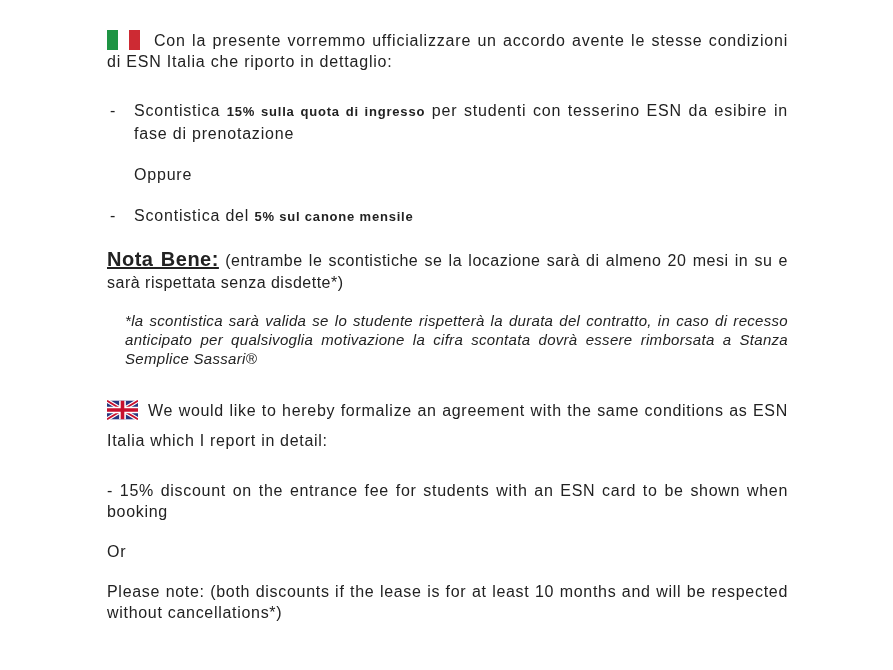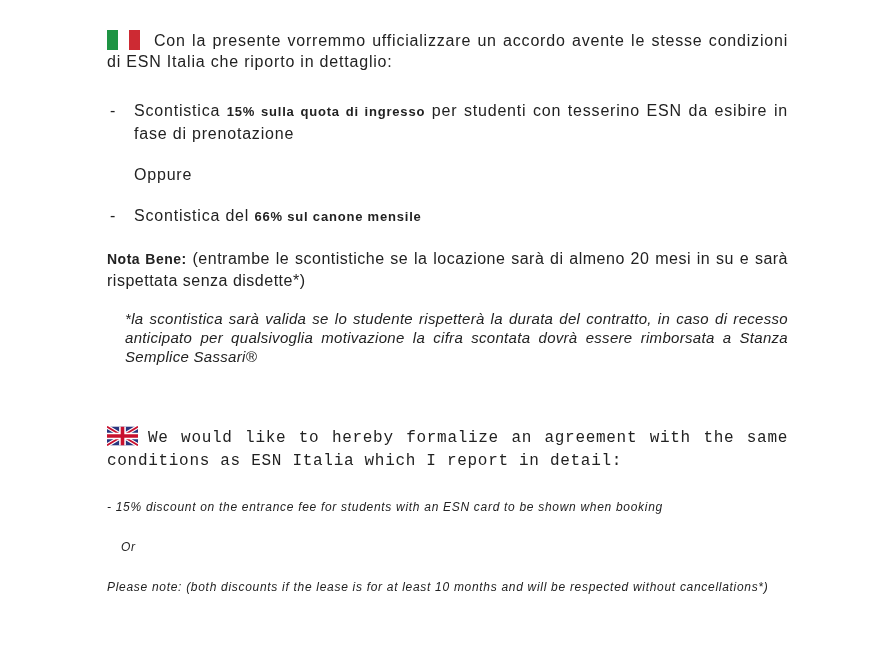--- a/index.html
+++ b/index.html
@@ -65,57 +65,56 @@
   .bullet-2 { margin-top: 19px; }
   .nota {
     margin-top: 20px;
     font-size: 16px;
     line-height: 22px;
     letter-spacing: 0.5px;
     text-align: justify;
   }
   .nota-label {
     font-weight: bold;
-    font-size: 14px;
+    font-size: 20px;
+    text-decoration: underline;
   }
   .footnote {
     margin: 17px 0 17px 18px;
     width: 663px;
     font-style: italic;
     font-size: 15px;
     line-height: 19px;
     letter-spacing: 0.3px;
     text-align: justify;
   }
 
   
   .en-intro {
-    margin-top: 60px;
+    margin-top: 28px;
     font-size: 16px;
-    line-height: 23px;
+    line-height: 30px;
     letter-spacing: 0.7px;
     text-align: justify;
-    font-family: Liberation Mono, monospace;
   }
   .flag-uk {
     display: inline-block;
     width: 31px;
     height: 20px;
     vertical-align: -4px;
     margin-right: 10px;
   }
   .en-p {
-    font-size: 12px;
+    font-size: 16px;
     line-height: 21px;
     letter-spacing: 0.7px;
     text-align: justify;
-    font-style: italic;
   }
   .en-d1 { margin-top: 24px; }
-  .en-or { margin-top: 19px; margin-left: 14px; }
+  .en-or { margin-top: 19px; }
   .en-d2 { margin-top: 20px; }
   .en-note { margin-top: 19px; }
 </style>
 </head>
 <body>
 
 <div class="page">
   <div class="content">
 
     <div>
@@ -124,21 +123,21 @@
         <span class="flag-it"></span><span>Con la presente vorremmo ufficializzare un accordo avente le stesse condizioni di ESN Italia che riporto in dettaglio:</span>
       </p>
 
       <p class="bullet bullet-1">
         <span class="dash">-</span><span>Scontistica </span><span class="big-bold">15% sulla quota di ingresso</span><span> per studenti con tesserino ESN da esibire in fase di prenotazione</span>
       </p>
 
       <p class="oppure">Oppure</p>
 
       <p class="bullet bullet-2">
-        <span class="dash">-</span><span>Scontistica del </span><span class="big-bold">66% sul canone mensile</span>
+        <span class="dash">-</span><span>Scontistica del </span><span class="big-bold">5% sul canone mensile</span>
       </p>
 
       <p class="nota">
         <span class="nota-label">Nota Bene:</span><span> (entrambe le scontistiche se la locazione sarà di almeno 20 mesi in su e sarà rispettata senza disdette*)</span>
       </p>
 
       <p class="footnote">*la scontistica sarà valida se lo studente rispetterà la durata del contratto, in caso di recesso anticipato per qualsivoglia motivazione la cifra scontata dovrà essere rimborsata a Stanza Semplice Sassari®</p>
     </div>
 
     <div>

